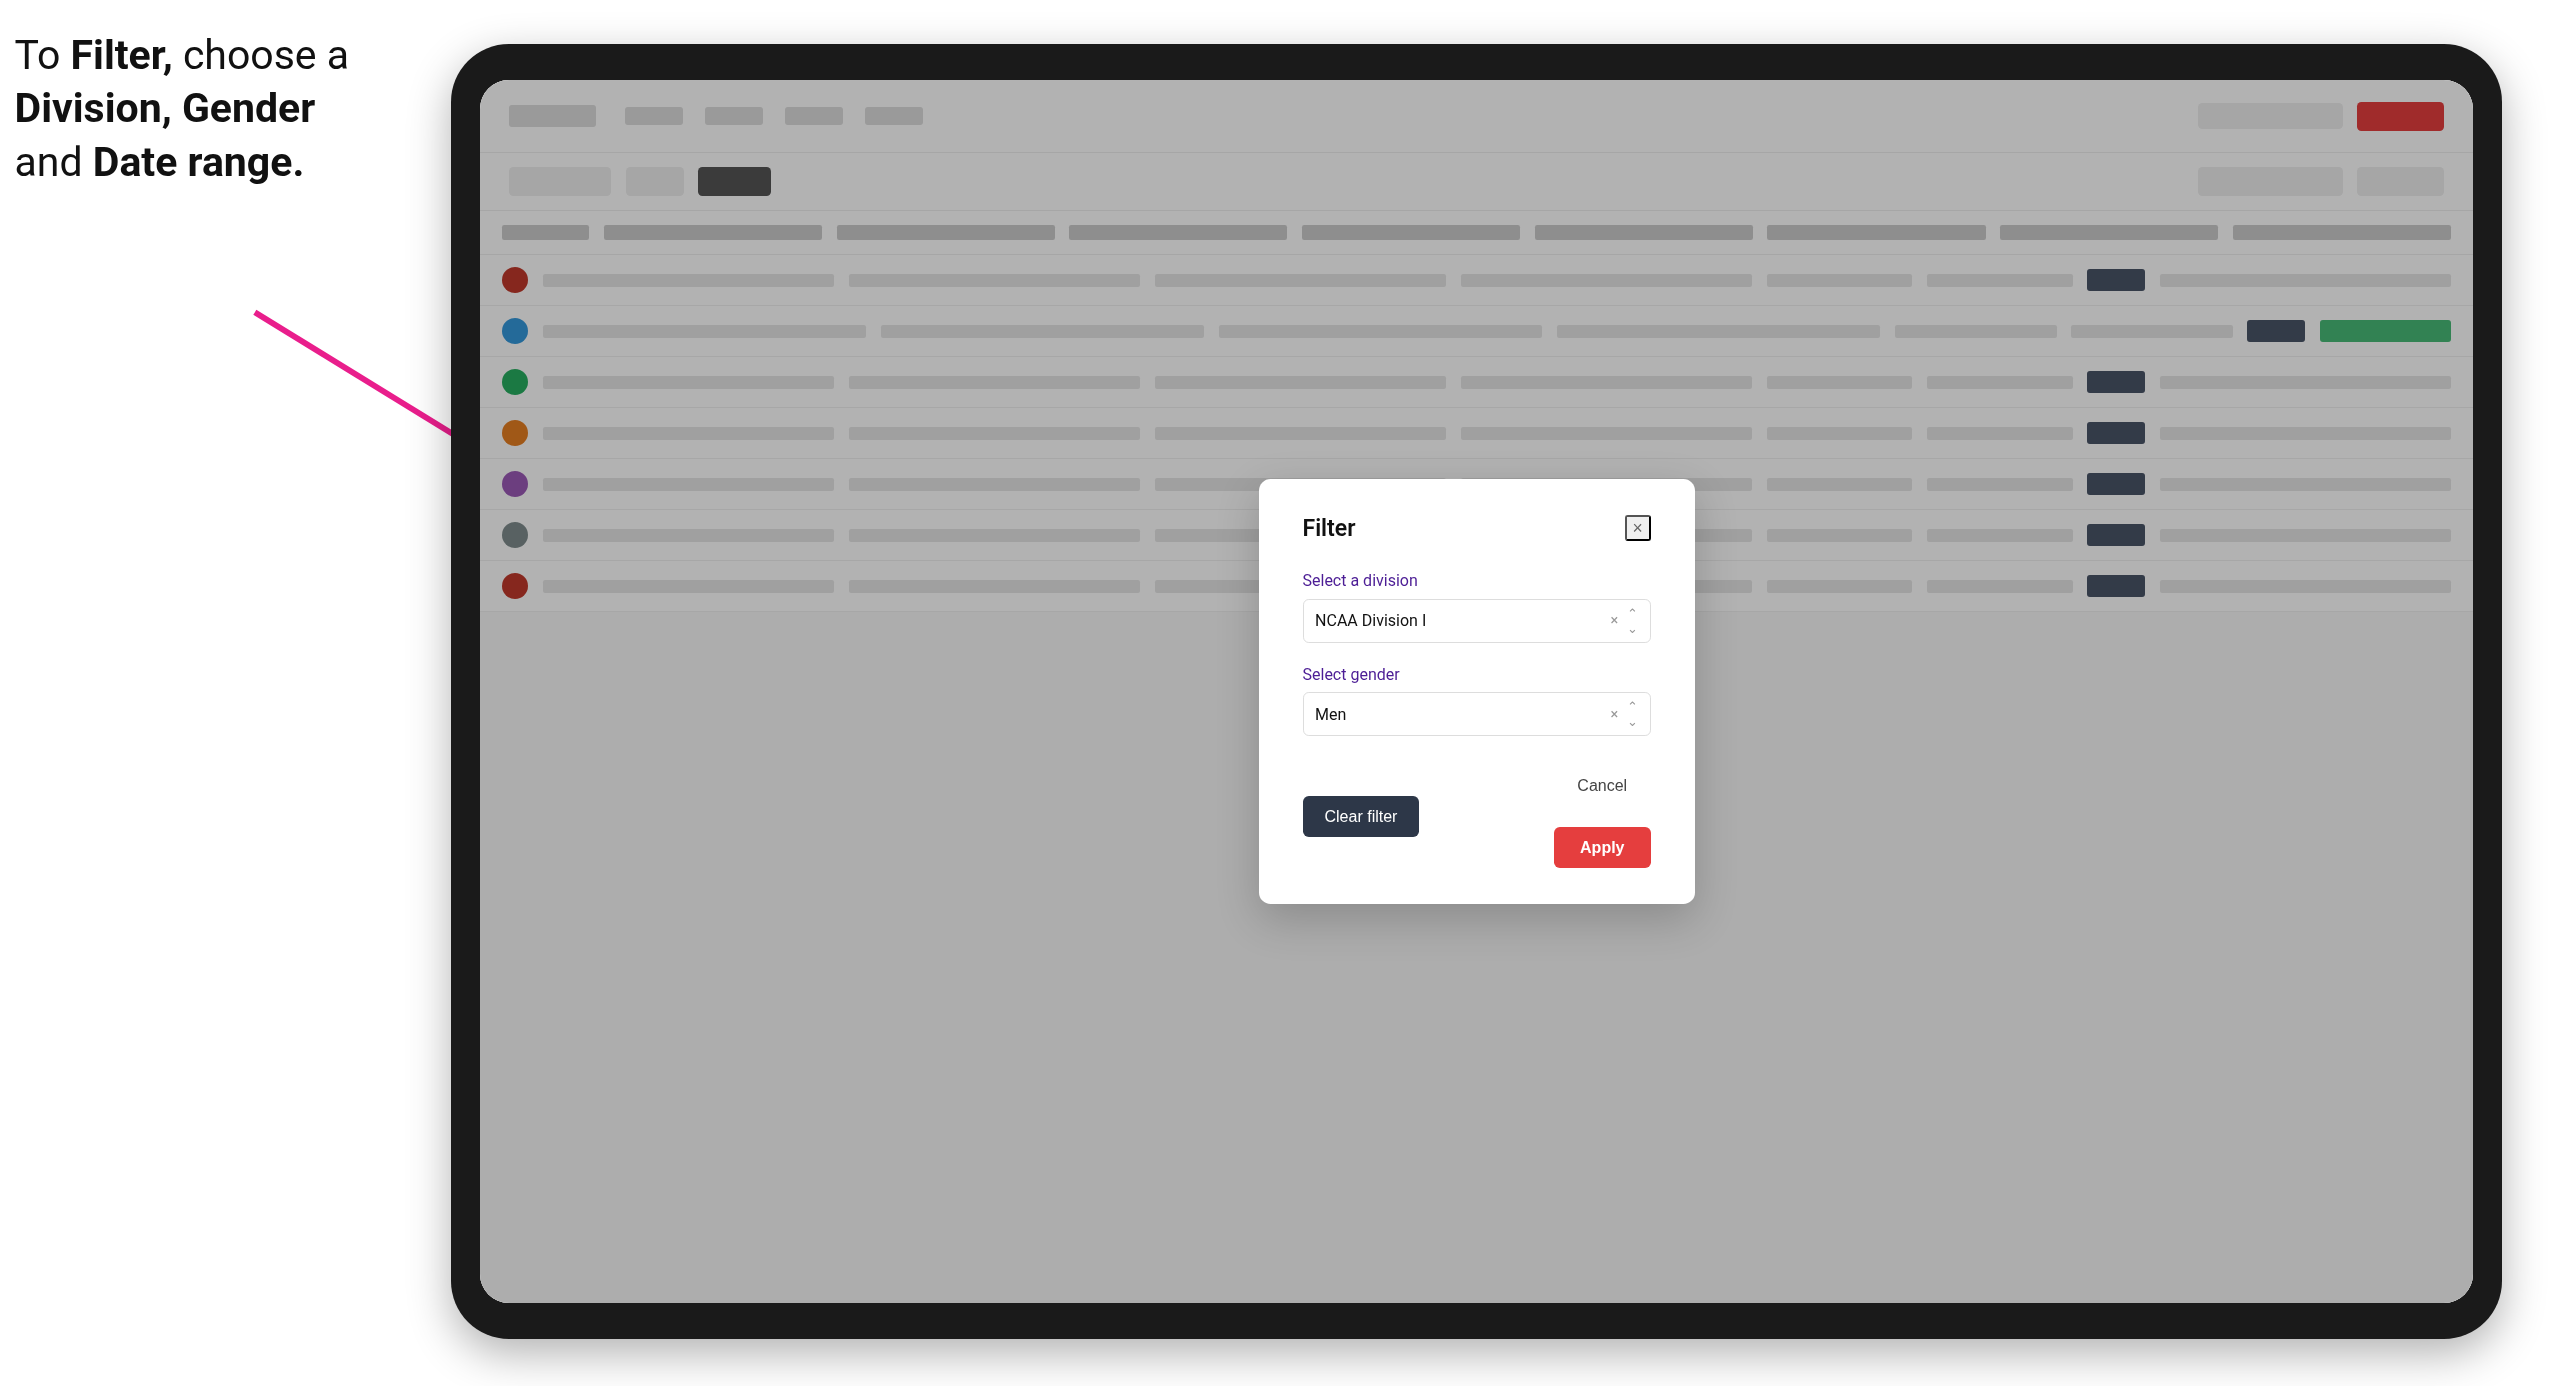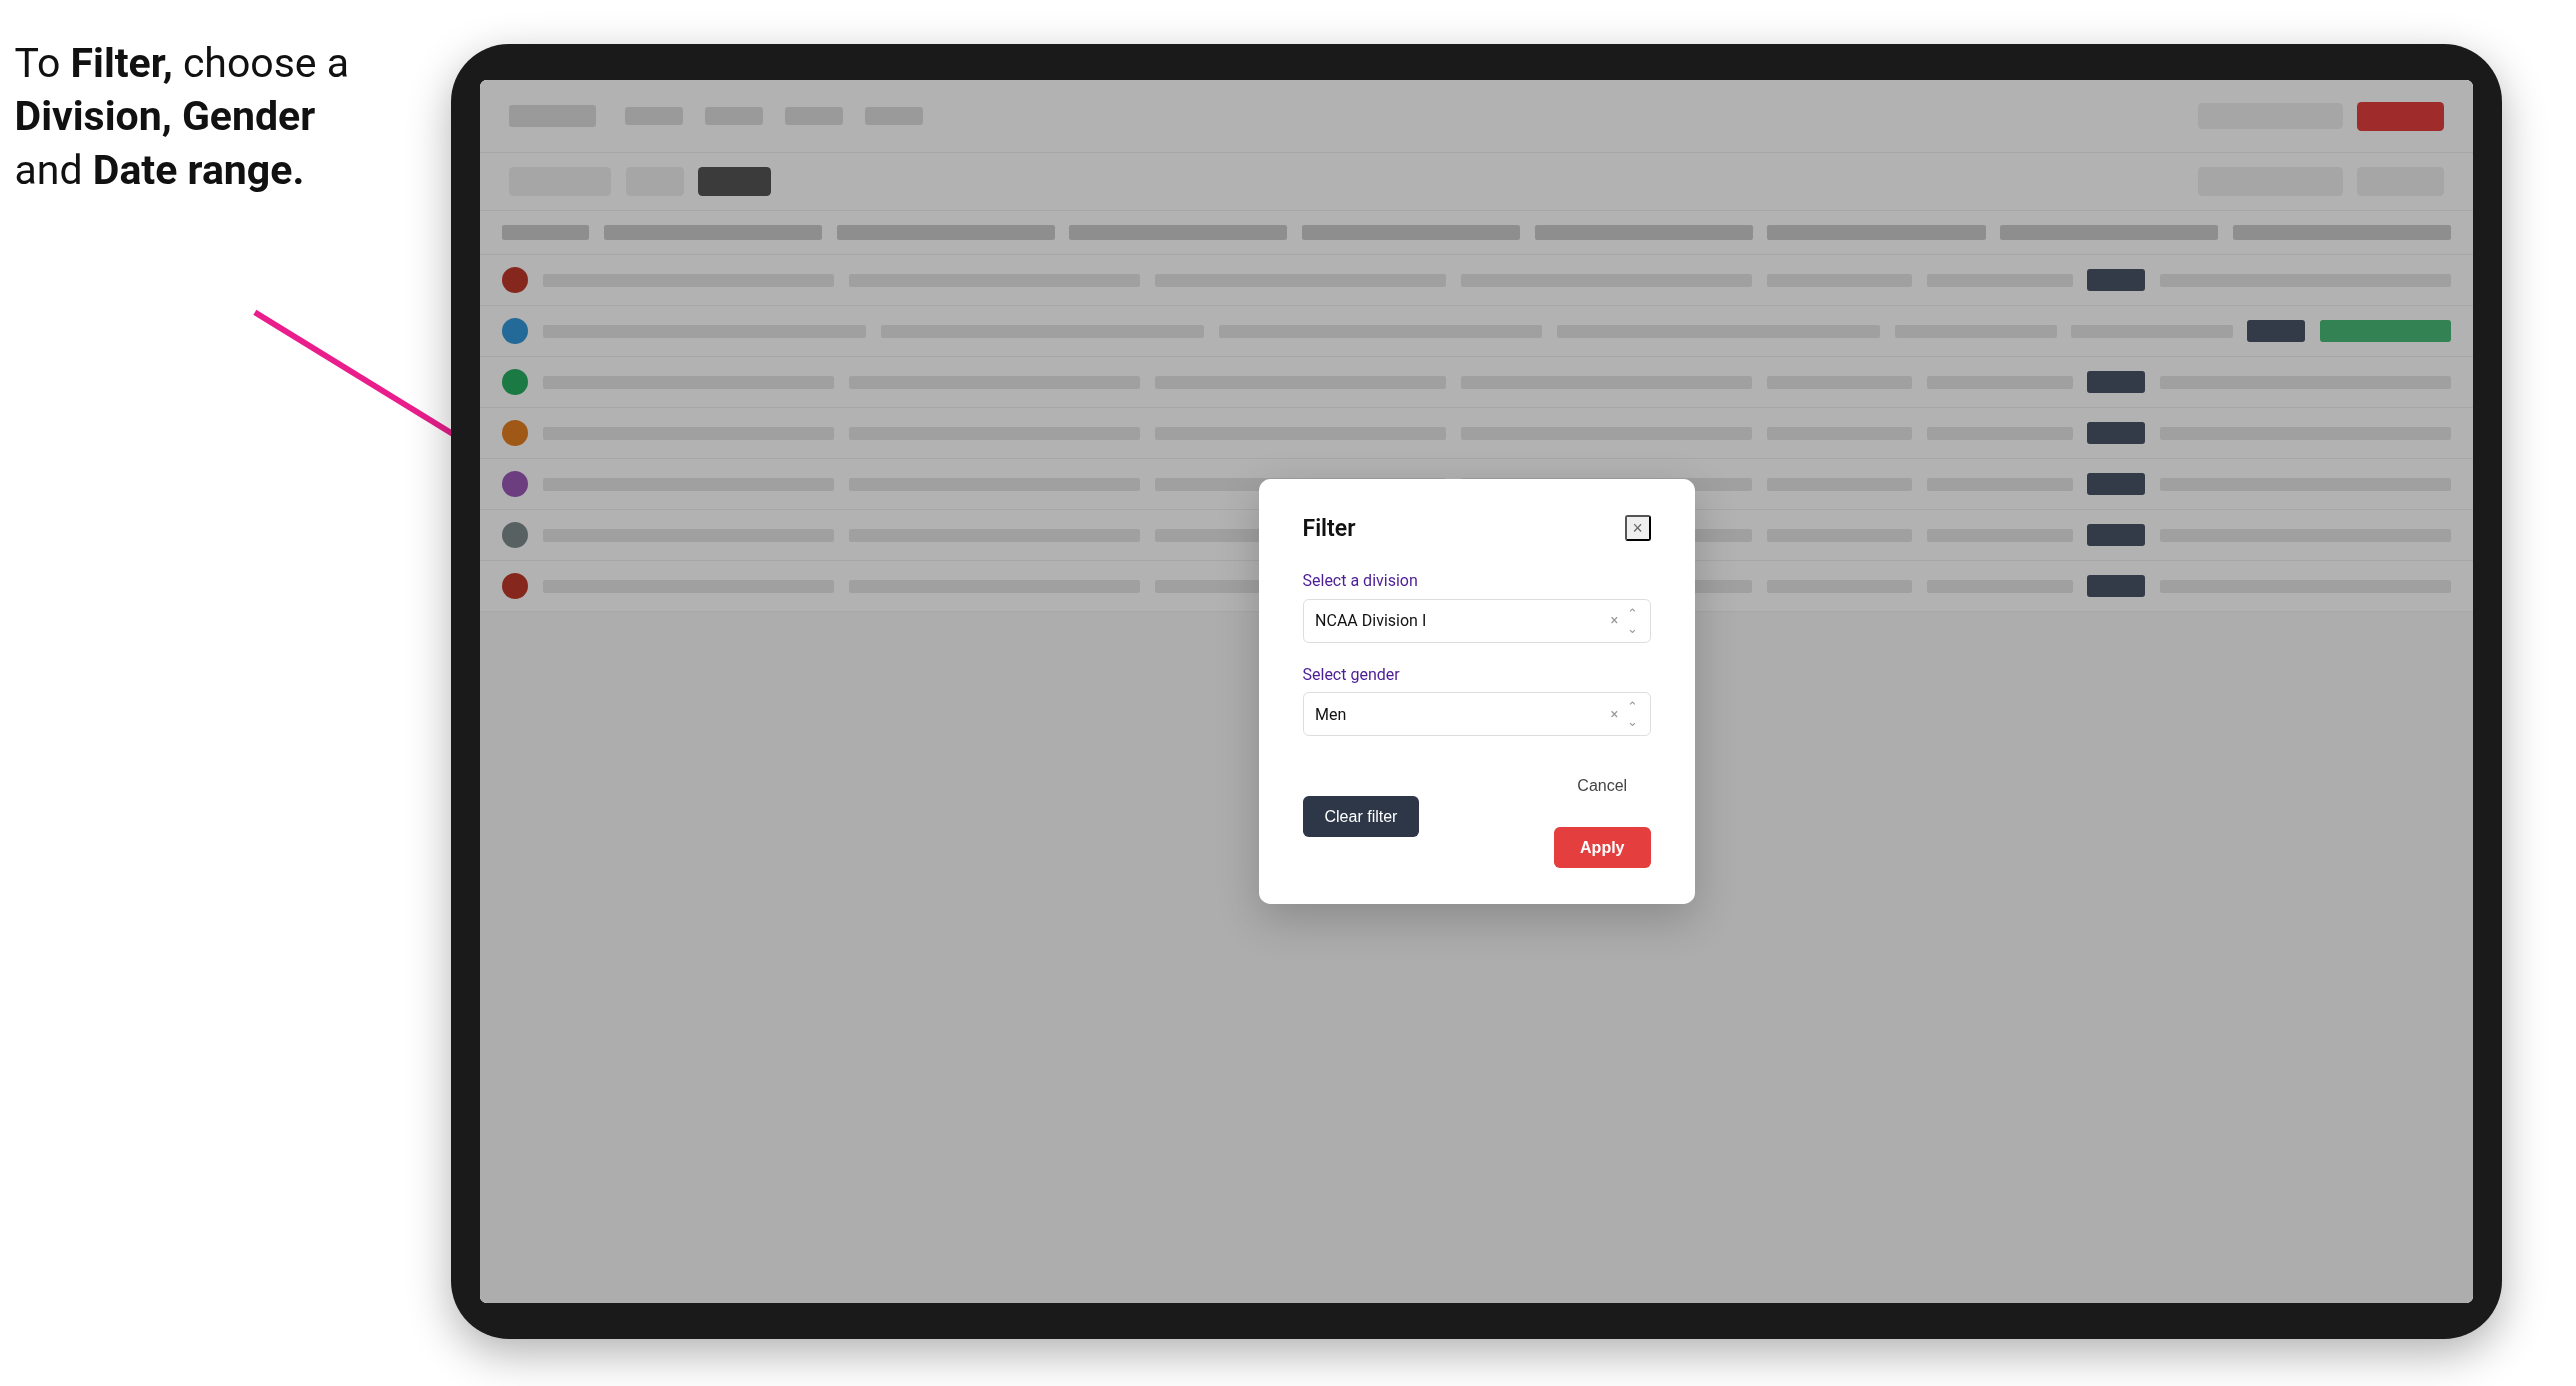--- a/index.html
+++ b/index.html
@@ -14,41 +14,40 @@
 
     
     .instruction-text {
       position: absolute;
       left: 14.5px;
       top: 29px;
       width: 422px;
       font-size: 41px;
       line-height: 1.3;
       color: #111;
-      margin-top: 8px;
     }
 
     
     .tablet-frame {
       position: absolute;
       left: 451px;
       top: 44px;
       width: 2051px;
       height: 1295px;
       background: #1a1a1a;
       border-radius: 58px;
       padding: 36px 29px;
       box-shadow: 0 14.5px 44px rgba(0,0,0,0.3);
     }
 
     .tablet-screen {
       width: 100%;
       height: 100%;
       background: #f0f0f0;
-      border-radius: 7px;
+      border-radius: 29px;
       overflow: hidden;
       position: relative;
       padding-left: 36px;
     }
 
     
     .app-background {
       position: absolute;
       inset: 0;
       background: #f5f5f5;

